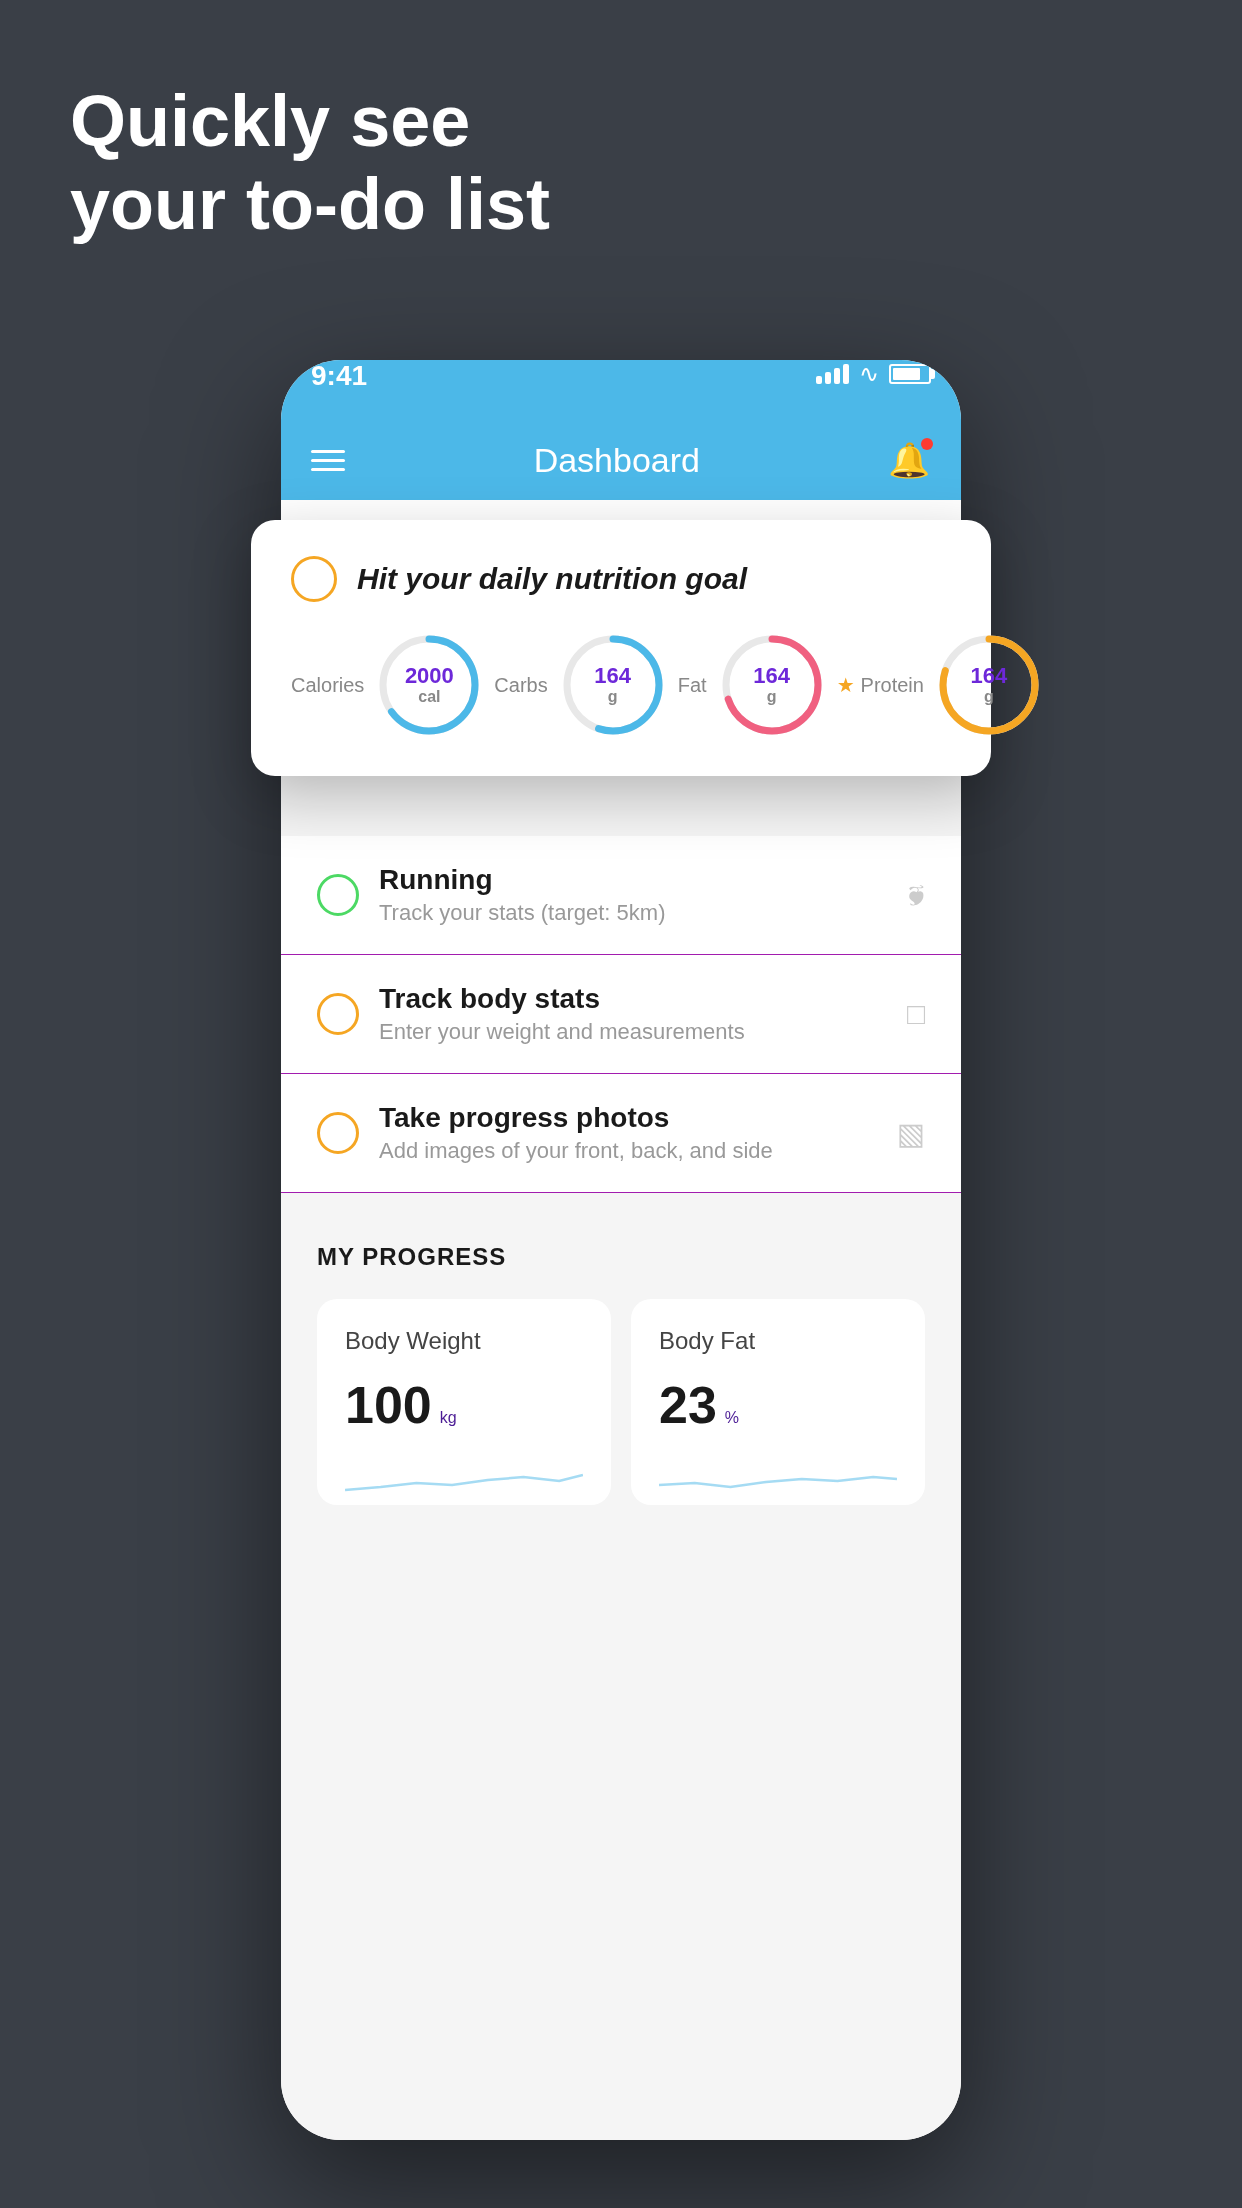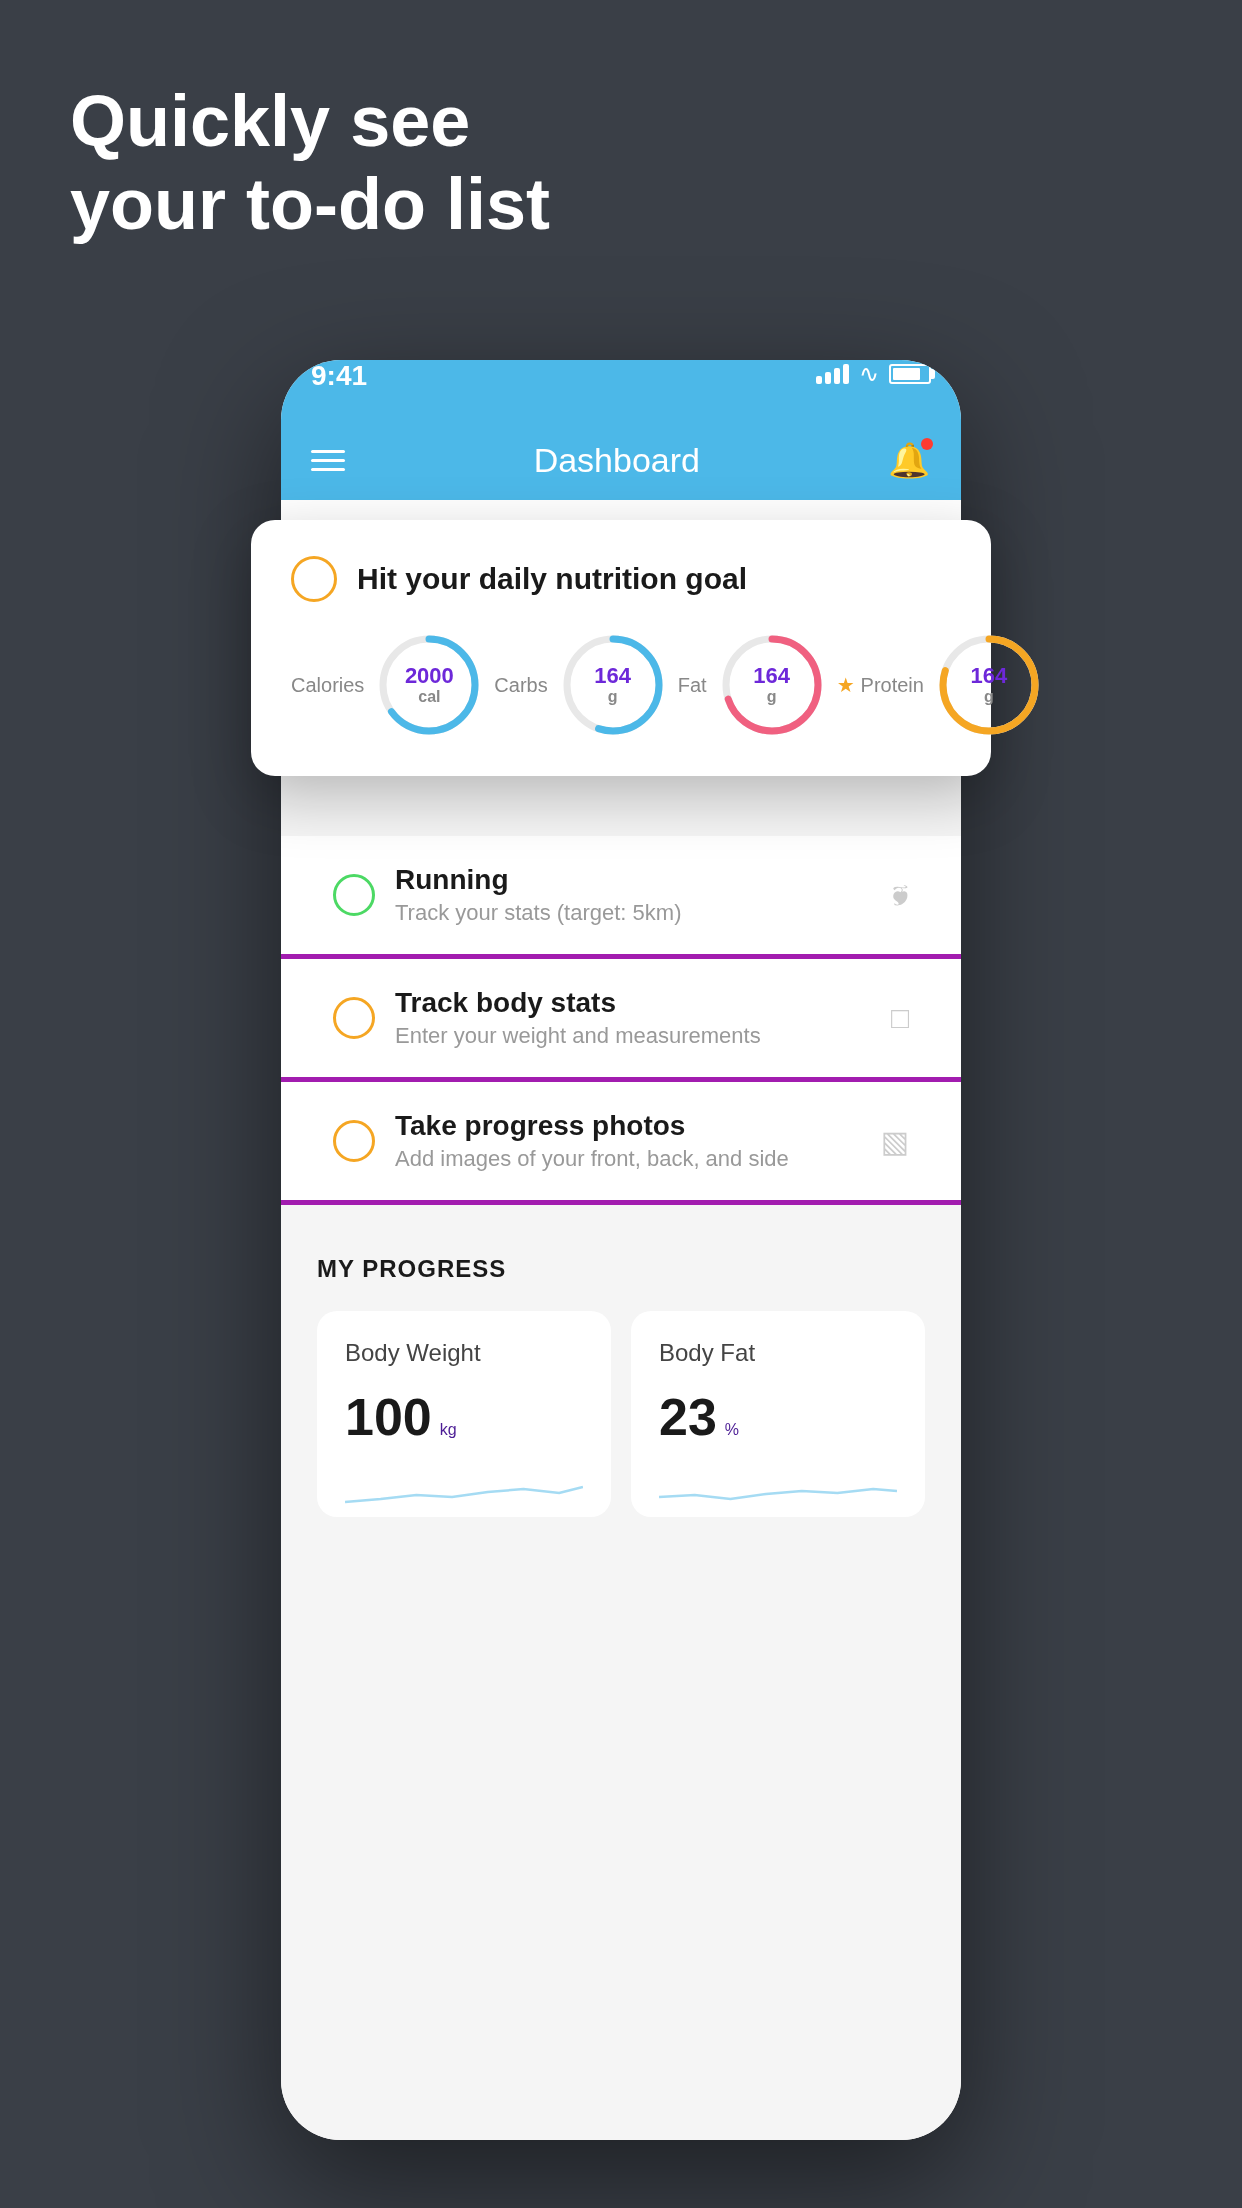--- a/index.html
+++ b/index.html
@@ -168,20 +168,21 @@
       padding: 36px 40px;
       box-shadow: 0 20px 60px rgba(0,0,0,0.25);
       z-index: 10;
     }
 
     .card-header {
       display: flex;
       align-items: center;
       gap: 20px;
       margin-bottom: 28px;
+      font-style: italic;
     }
     .circle-check {
       width: 46px;
       height: 46px;
       border-radius: 50%;
       border: 3.5px solid #f5a623;
       flex-shrink: 0;
     }
     .card-title {
       font-size: 30px;
@@ -240,22 +241,22 @@
     }
 
     
     .todo-list {
       background: #ffffff;
       margin-top: 260px;
     }
     .todo-item {
       display: flex;
       align-items: center;
-      padding: 28px 52px;
-      border-bottom: 5px solid #a21caf;
+      padding: 28px 36px;
+      border-bottom: 1px solid #a21caf;
       gap: 20px;
     }
     .todo-circle {
       width: 42px;
       height: 42px;
       border-radius: 50%;
       border: 3px solid;
       flex-shrink: 0;
     }
     .todo-circle.green { border-color: #4cd964; }

